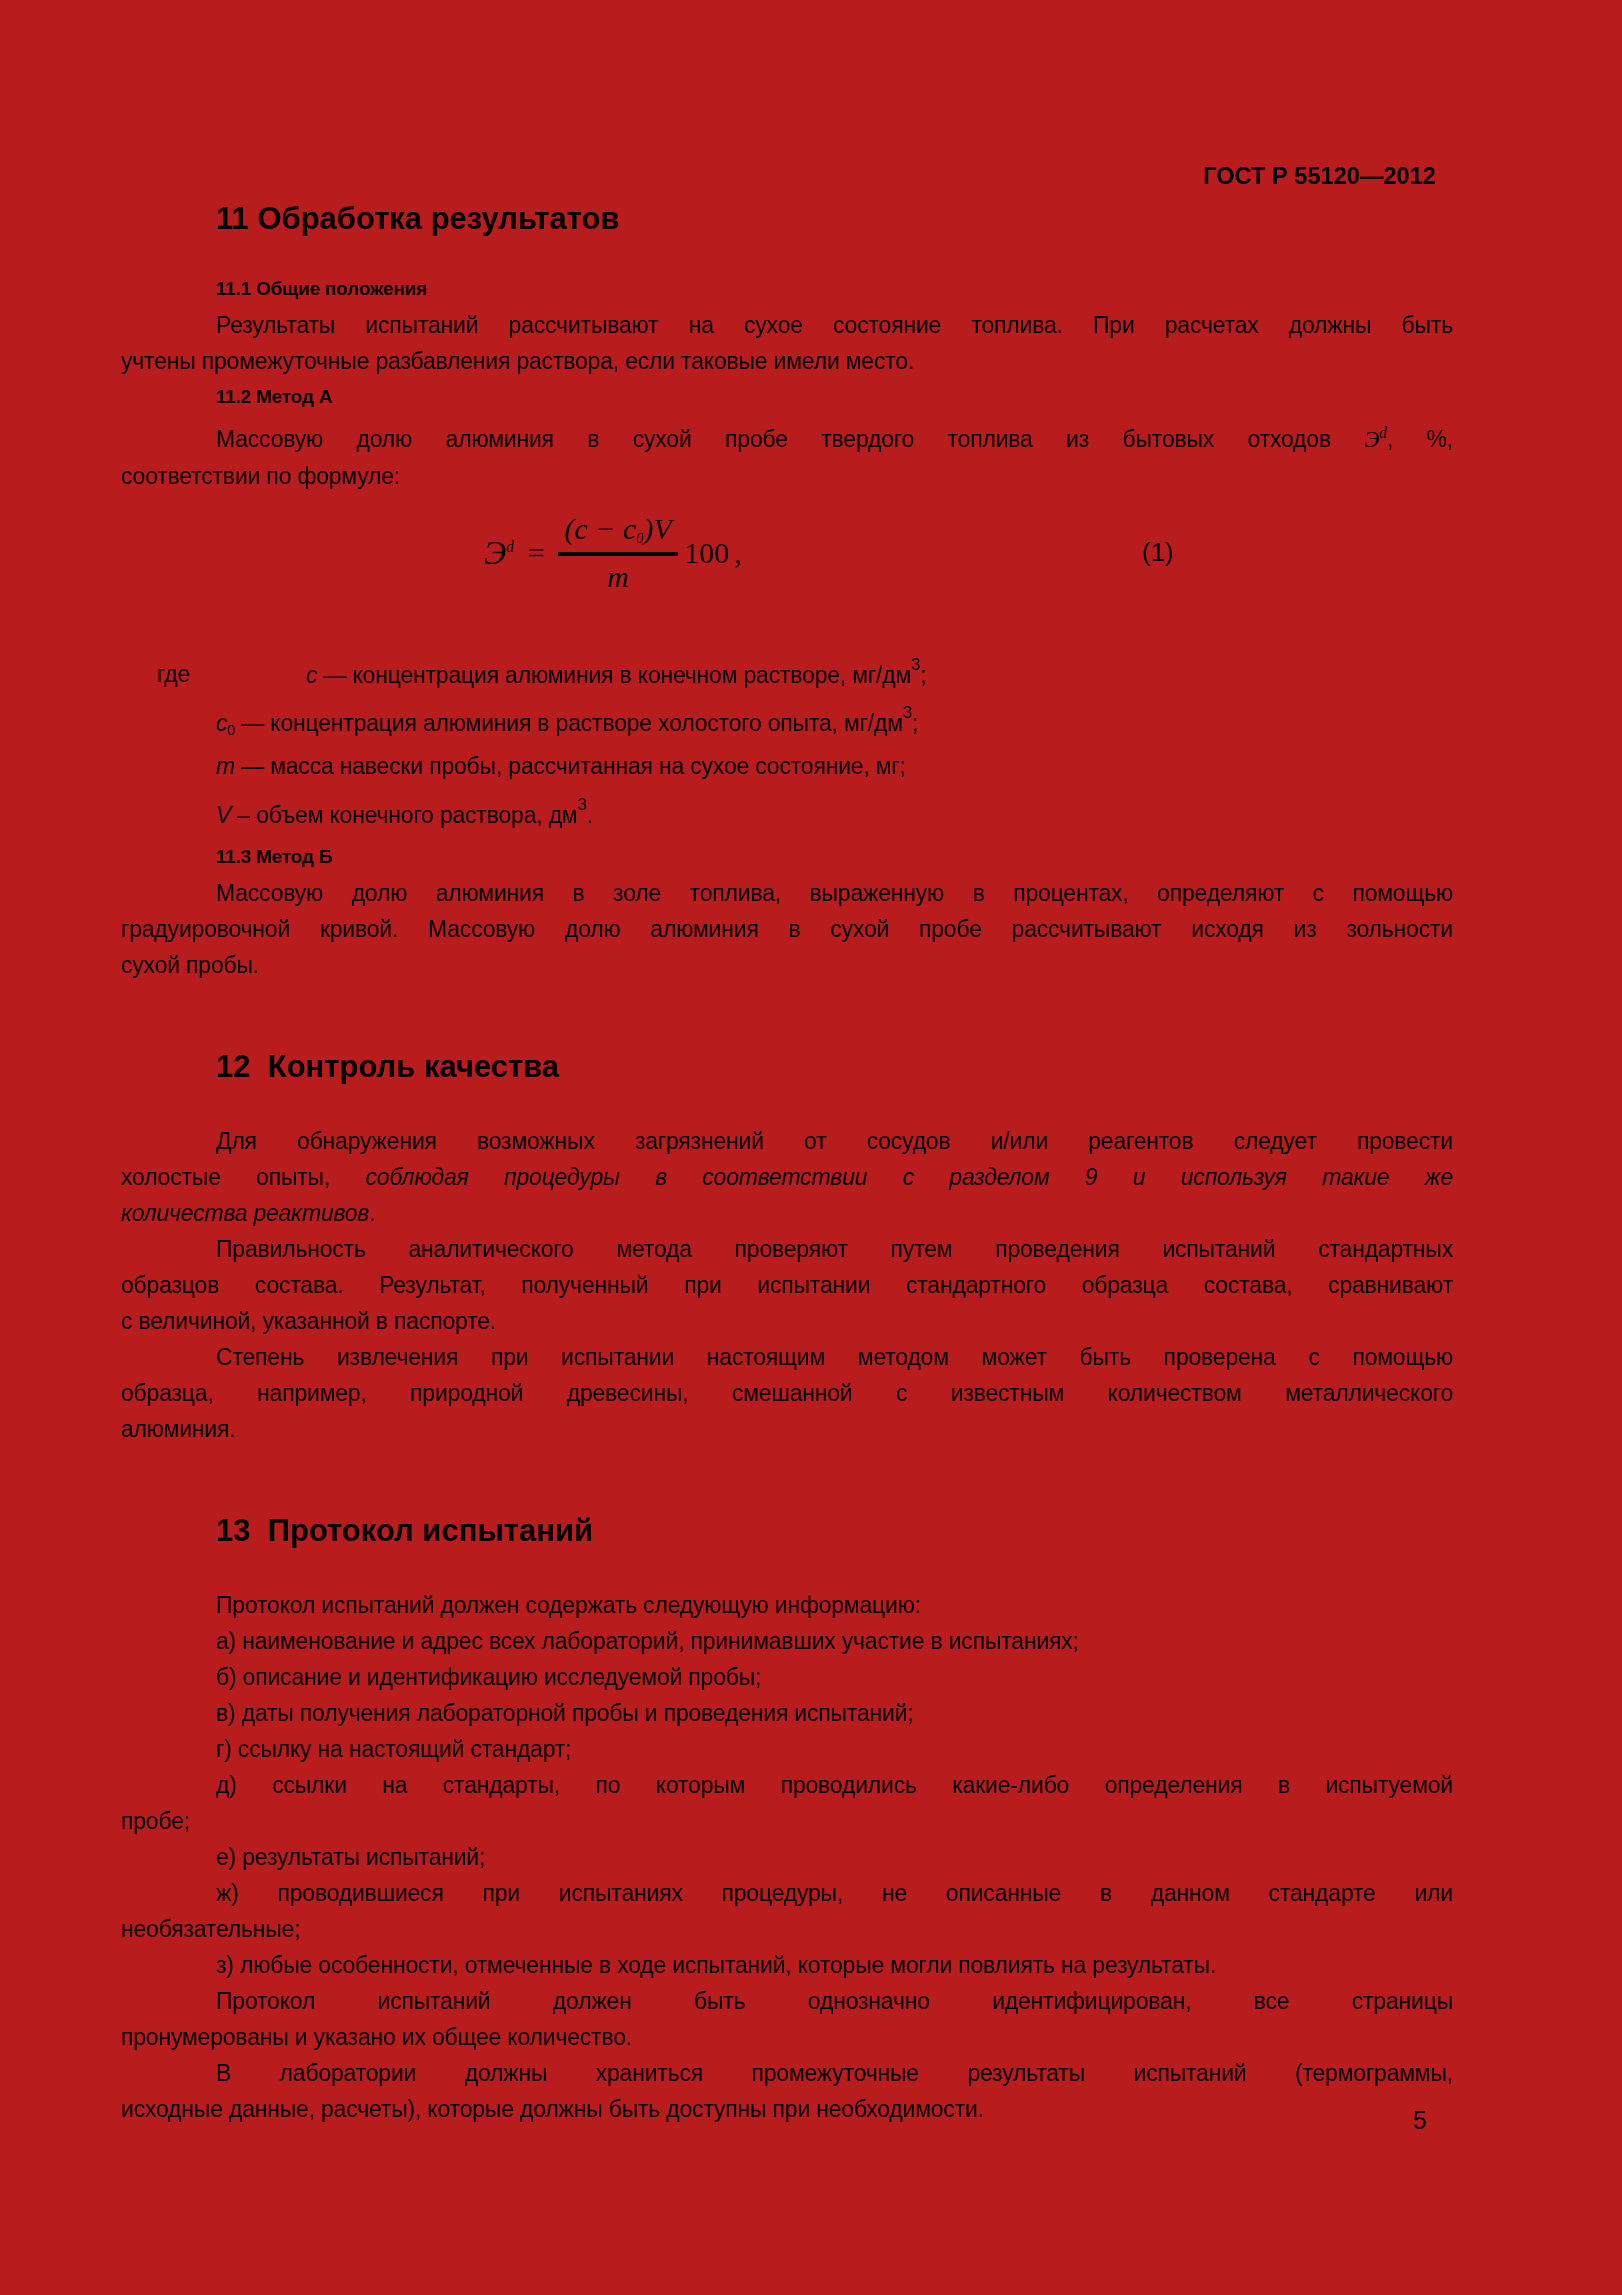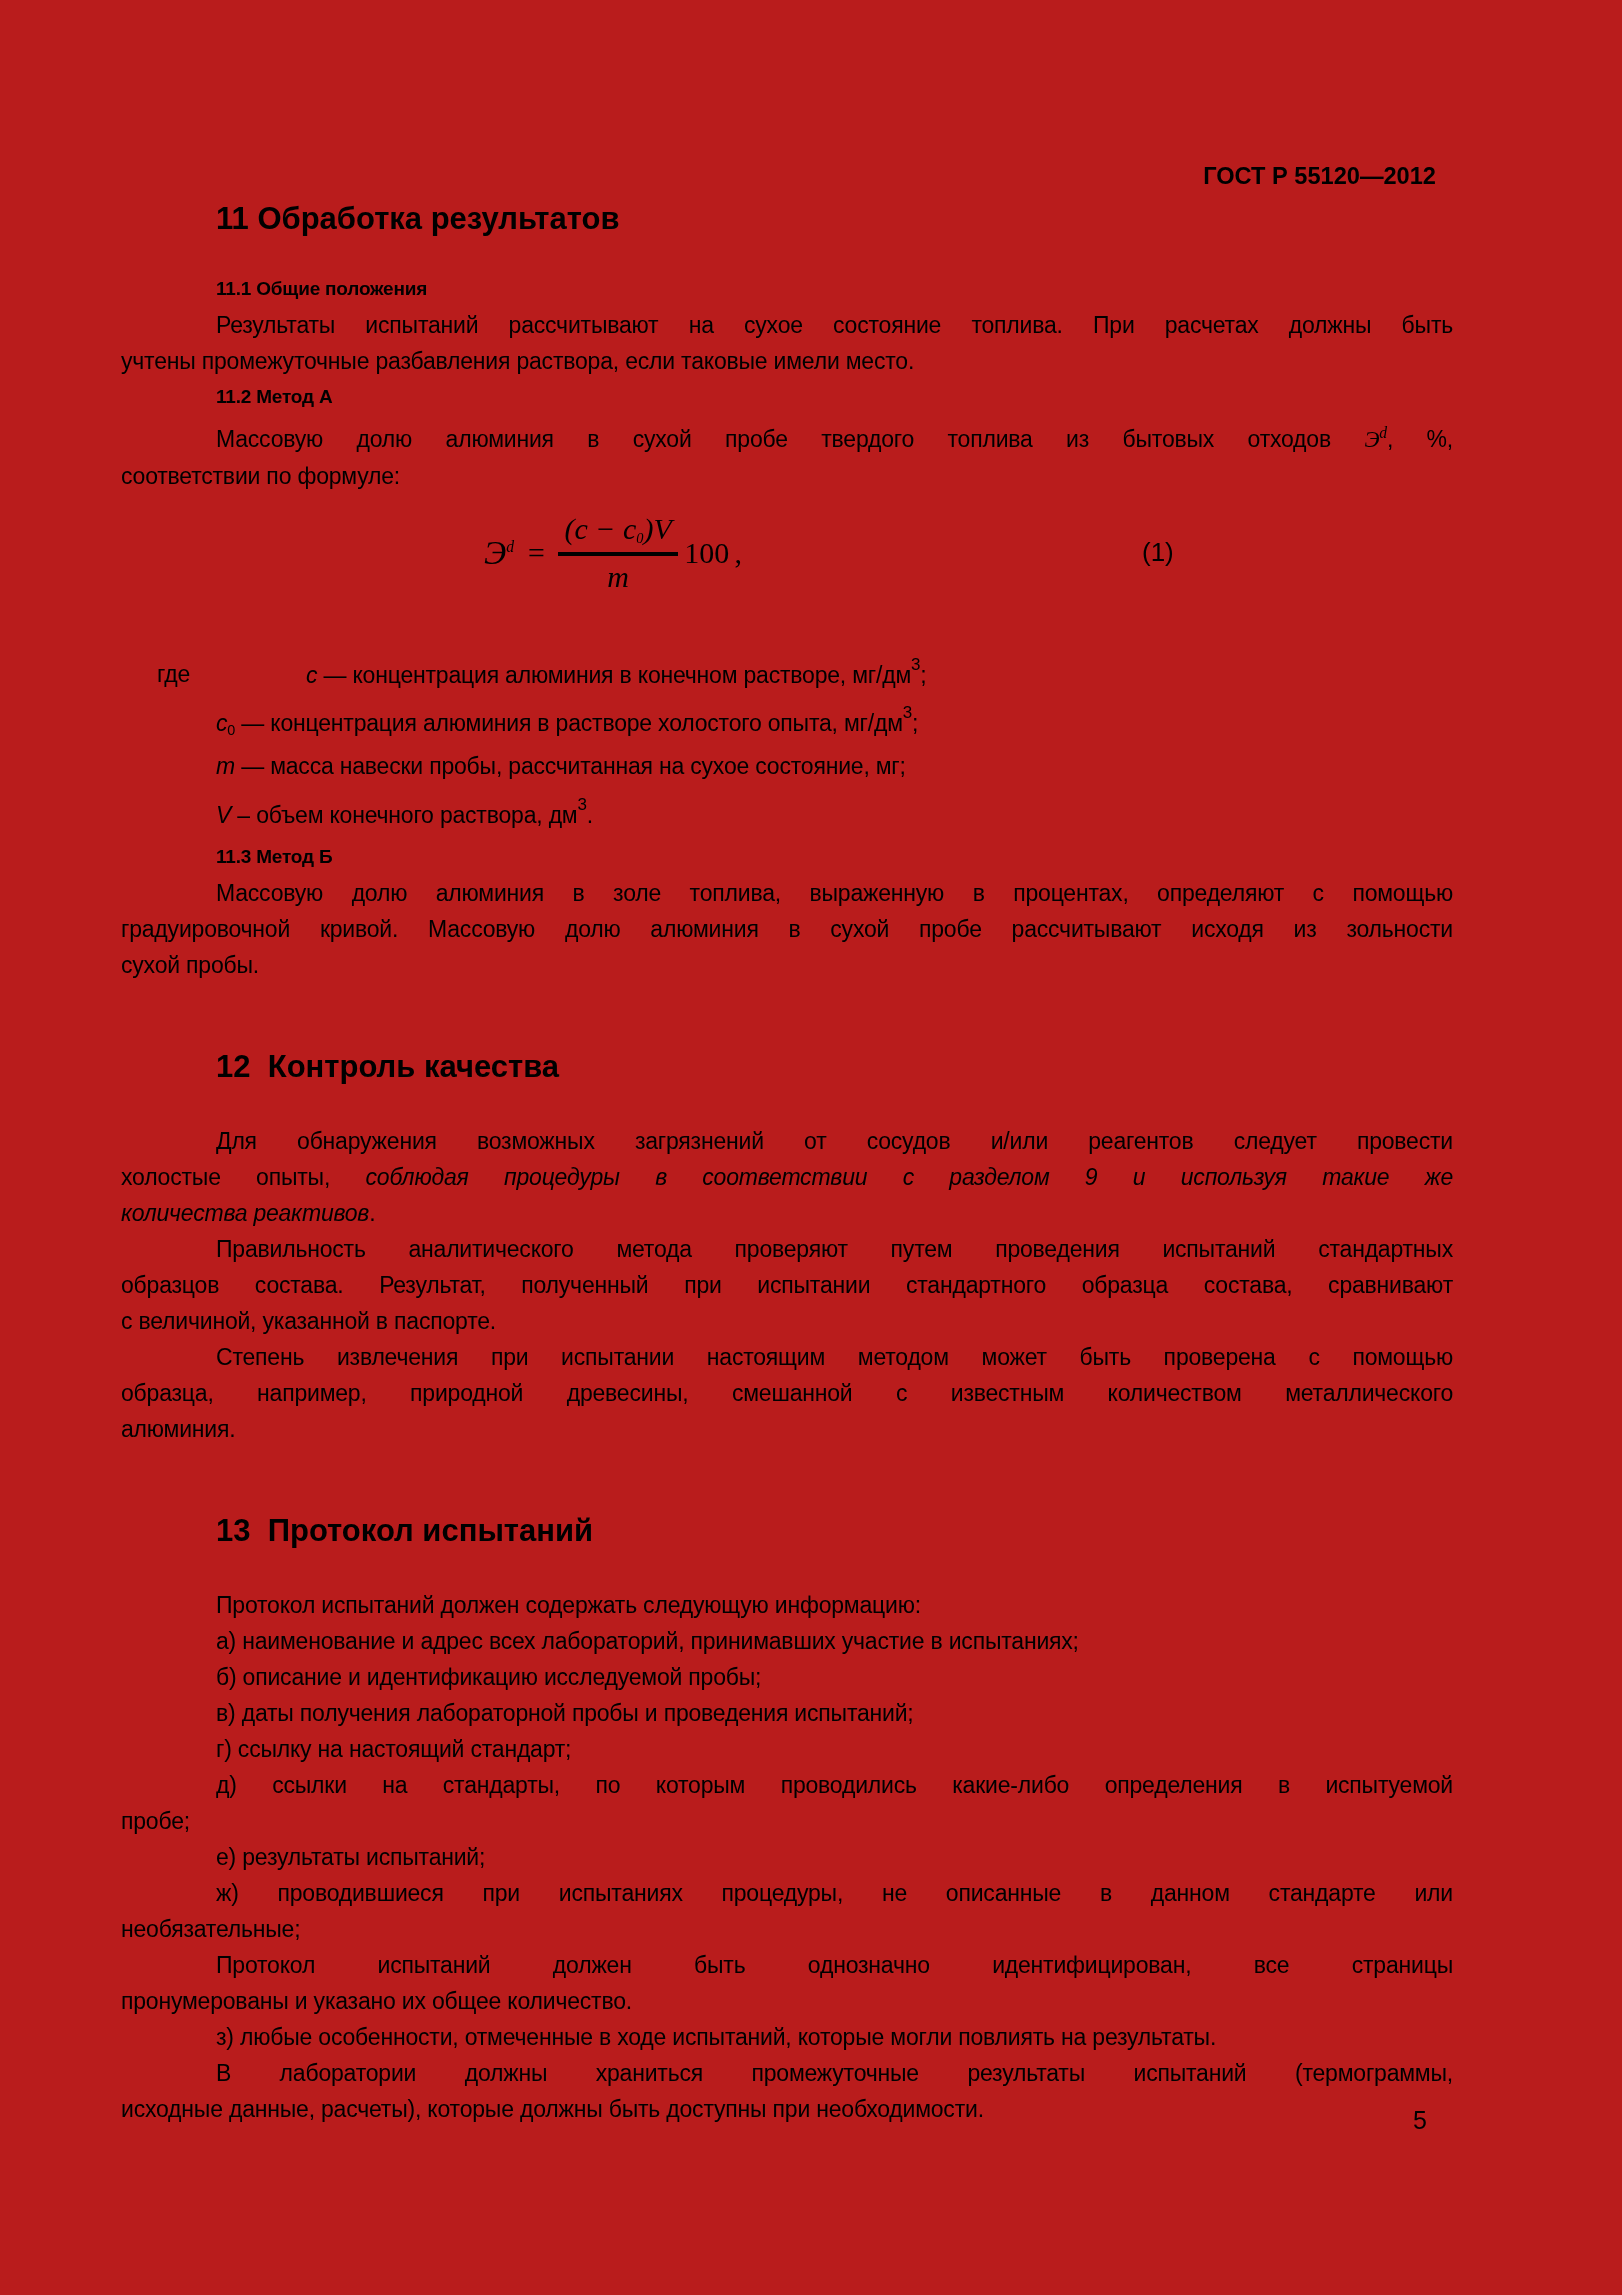--- a/index.html
+++ b/index.html
@@ -194,29 +194,29 @@
       <span class="ln">пробе;</span>
     </p>
     <p class="para">
       <span class="ln ind">е) результаты испытаний;</span>
     </p>
     <p class="para">
       <span class="ln jl ind">ж) проводившиеся при испытаниях процедуры, не описанные в данном стандарте или</span>
       <span class="ln">необязательные;</span>
     </p>
     <p class="para">
+      <span class="ln ind">з) любые особенности, отмеченные в ходе испытаний, которые могли повлиять на результаты.</span>
+    </p>
+
+    <p class="para">
       <span class="ln jl ind">Протокол испытаний должен быть однозначно идентифицирован, все страницы</span>
       <span class="ln">пронумерованы и указано их общее количество.</span>
     </p>
 
     <p class="para">
-      <span class="ln ind">з) любые особенности, отмеченные в ходе испытаний, которые могли повлиять на результаты.</span>
-    </p>
-
-    <p class="para">
       <span class="ln jl ind">В лаборатории должны храниться промежуточные результаты испытаний (термограммы,</span>
       <span class="ln">исходные данные, расчеты), которые должны быть доступны при необходимости.</span>
     </p>
 
   </div>
 
   <div class="page-number">5</div>
 </div>
 
 

